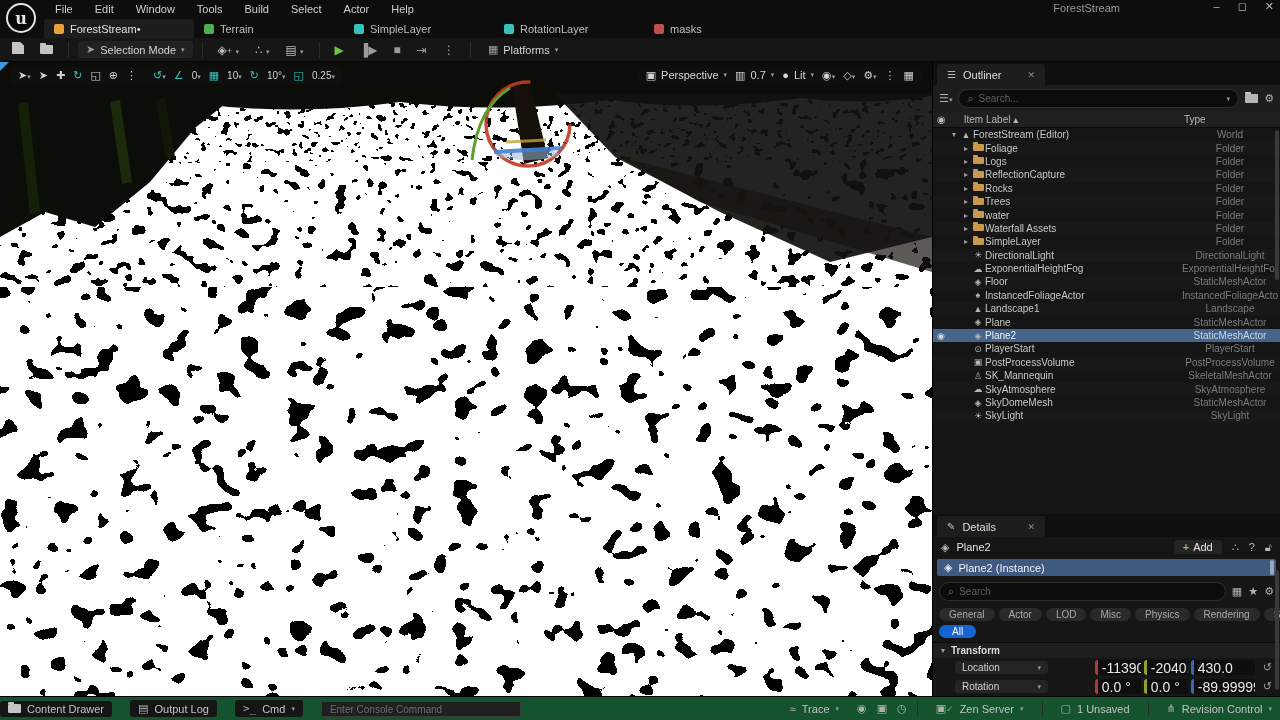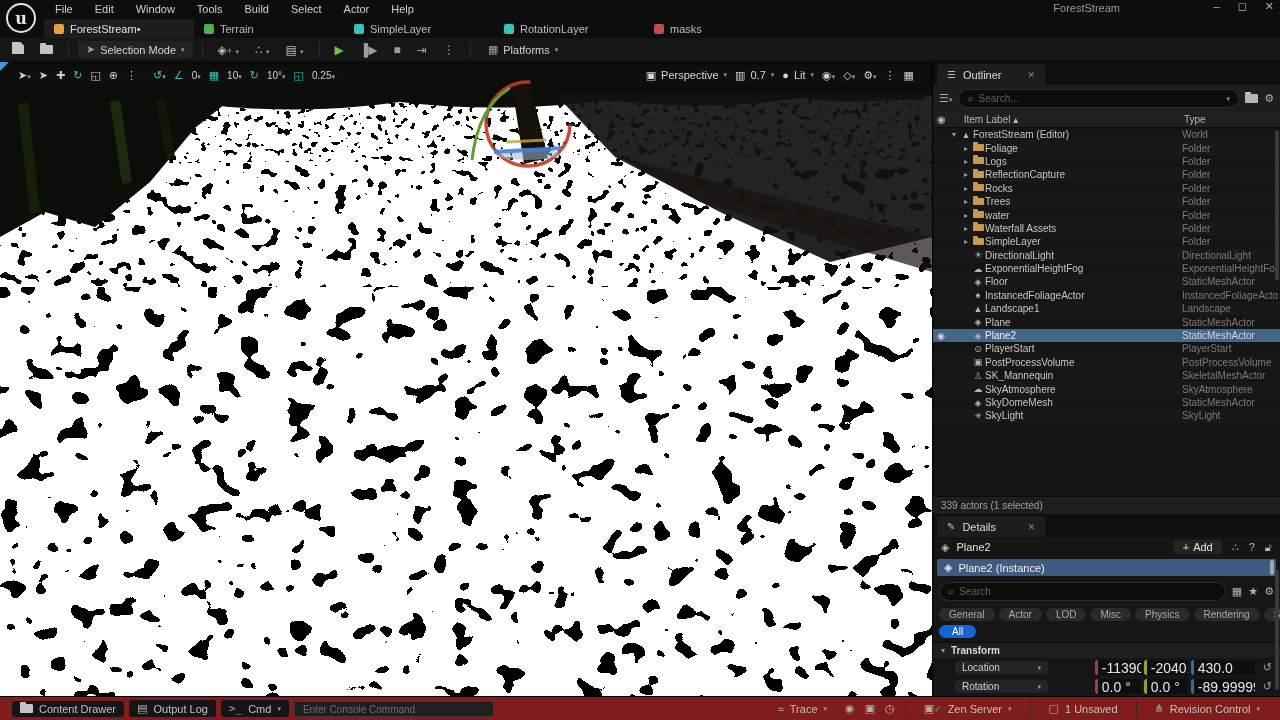--- a/index.html
+++ b/index.html
@@ -81,21 +81,21 @@
   .ol-rows { flex:1; overflow:hidden; background:#151515; position:relative; }
   .ol-row { display:flex; align-items:center; height:13.4px; font-size:10px; color:#c6c6c6; padding-right:2px; }
   .ol-row.alt { background:#181818; }
   .ol-row.sel { background:#44648c; color:#eef2f7; }
   .ol-eye { width:16px; text-align:center; color:#d8d8d8; font-size:9px; flex:none; }
   .ol-arrow { width:10px; color:#9a9a9a; font-size:8px; text-align:center; flex:none; }
   .ol-ico { width:14px; text-align:center; font-size:9px; color:#b5b5b5; flex:none; }
   .fold { width:11px; height:7px; background:#c9984f; border-radius:1px; position:relative; display:inline-block; }
   .fold:before { content:''; position:absolute; top:-2px; left:0; width:5px; height:2px; background:#c9984f; border-radius:1px 1px 0 0; }
   .ol-label { flex:1; overflow:hidden; white-space:nowrap; }
-  .ol-type { width:96px; color:#7b7b7b; overflow:hidden; white-space:nowrap; flex:none; }
+  .ol-type { width:96px; color:#7b7b7b; overflow:hidden; white-space:nowrap; flex:none;text-align:center; }
   .ol-row.sel .ol-type { color:#cdd7e2; }
   .ol-scroll { position:absolute; right:1px; top:2px; width:4px; height:150px; background:#3a3a3a; border-radius:2px; }
   .ol-status { height:18px; background:#1e1e1e; color:#9f9f9f; display:flex; align-items:center;
     padding:0 8px; font-size:10px; border-top:1px solid #0a0a0a; margin-top:auto; }
 
   
   .details { flex:1; display:flex; flex-direction:column; background:#161616; }
   .det-head { display:flex; align-items:center; gap:7px; padding:3px 8px; background:#151515; }
   .det-obj { color:#e2e2e2; font-size:11px; }
   .det-actions { margin-left:auto; display:flex; align-items:center; gap:10px; }
@@ -117,22 +117,22 @@
     align-items:center; color:#d2d2d2; font-size:10px; width:93px; }
   .tf-combo .chev { margin-left:auto; }
   .tf-vals { display:flex; gap:3px; margin-left:auto; }
   .tf-box { background:#0e0e0e; border-radius:2px; display:flex; align-items:center;
     height:15px; padding-right:4px; color:#e6e6e6; font-size:14px; overflow:hidden; white-space:nowrap; }
   .tf-box .bar { width:3px; align-self:stretch; margin-right:4px; border-radius:2px 0 0 2px; flex:none; }
   .tf-reset { color:#9a9a9a; font-size:11px; margin-left:4px; }
   .det-scroll { position:absolute; right:1px; top:56px; bottom:6px; width:4px; background:#3a3a3a; border-radius:2px; }
 
   
-  .statusbar { height:24px; background:#7f1d1d; display:flex; align-items:center; gap:5px;
-    padding:0 12px; border-top:1px solid #000; }
+  .statusbar { height:24px; background:#14532d; display:flex; align-items:center; gap:18px;
+    padding:0 0; border-top:1px solid #000; }
   .sb-item { display:flex; align-items:center; gap:6px; color:#c2c2c2; font-size:11px;
     padding:2px 8px; border-radius:3px; background:#151515; }
   .sb-plain { background:transparent; }
   .console-input { width:200px; background:#1f1f1f; border:1px solid #3a3a3a; border-radius:2px;
     color:#6d6d6d; font-size:10px; padding:2px 8px; height:16px; }
   .sb-right { margin-left:auto; display:flex; align-items:center; gap:10px; }
   .sb-ico { color:#b0b0b0; font-size:11px; }
   .zen-check { color:#57c14e; font-size:9px; }
   .sb-sep { width:1px; height:14px; background:#2a2a2a; }
 </style>
@@ -518,21 +518,20 @@
             </div>
             <div class="ol-row alt">
               <span class="ol-eye"></span>
               <span style="width: 12px; flex: 0 0 auto;"></span>
               <span class="ol-arrow"></span>
               <span class="ol-ico">☀</span>
               <span class="ol-label">SkyLight</span>
               <span class="ol-type">SkyLight</span>
             </div>
           </div>
-        <div class="ol-status">339 actors (1 selected)</div>
       </div>
 
       <div class="details" style="position:relative">
         <div class="panel-tabrow">
           <div class="panel-tab">
             <span class="ptab-ico">✎</span>
             <span>Details</span>
             <span class="x">✕</span>
           </div>
         </div>

